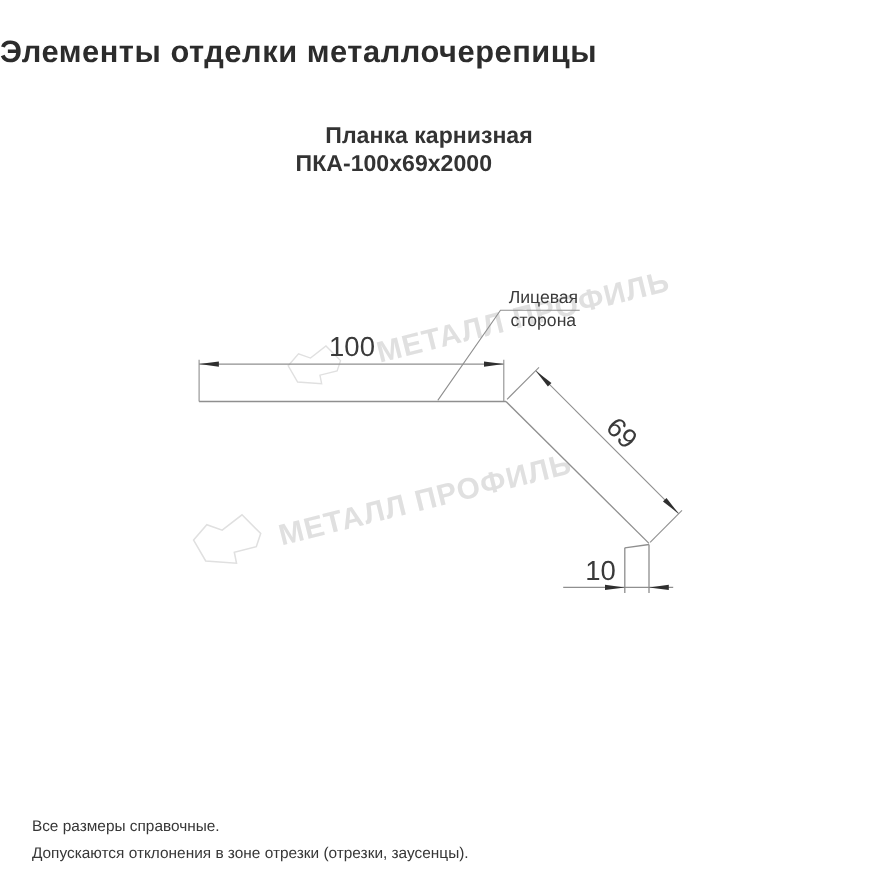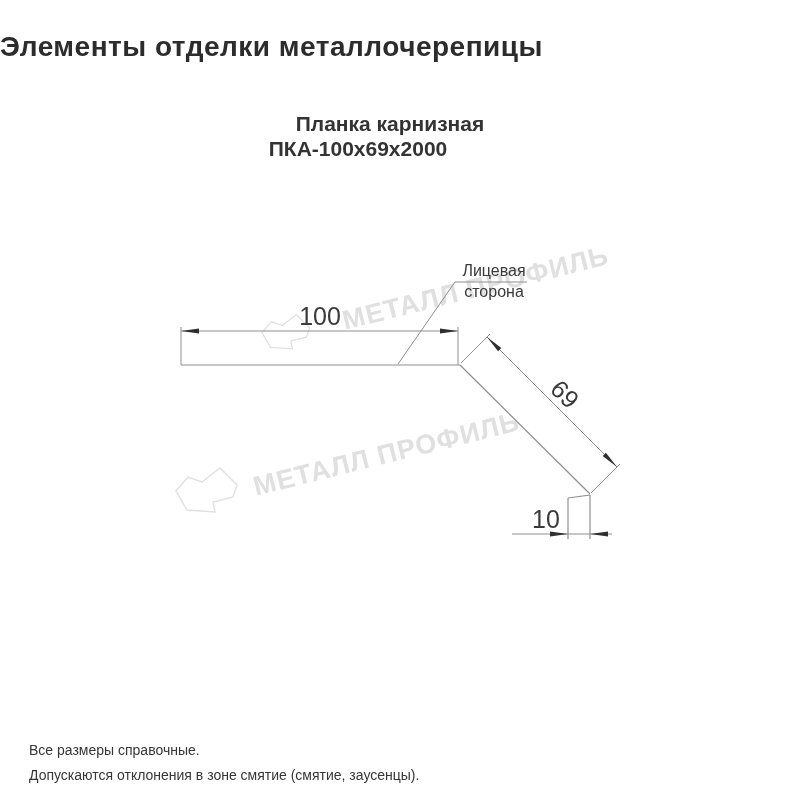--- a/index.html
+++ b/index.html
@@ -77,15 +77,15 @@
   <div class="abs dim-text dim-100">100</div>
   <div class="abs dim-text dim-69">69</div>
   <div class="abs dim-text dim-10">10</div>
 
   <div class="abs face-label">
     <div>Лицевая</div>
     <div>сторона</div>
   </div>
 
   <div class="abs footer footer-1">Все размеры справочные.</div>
-  <div class="abs footer footer-2">Допускаются отклонения в зоне смятие (смятие, заусенцы).</div>
+  <div class="abs footer footer-2">Допускаются отклонения в зоне отрезки (отрезки, заусенцы).</div>
 
 </div>
 
 </body></html>

